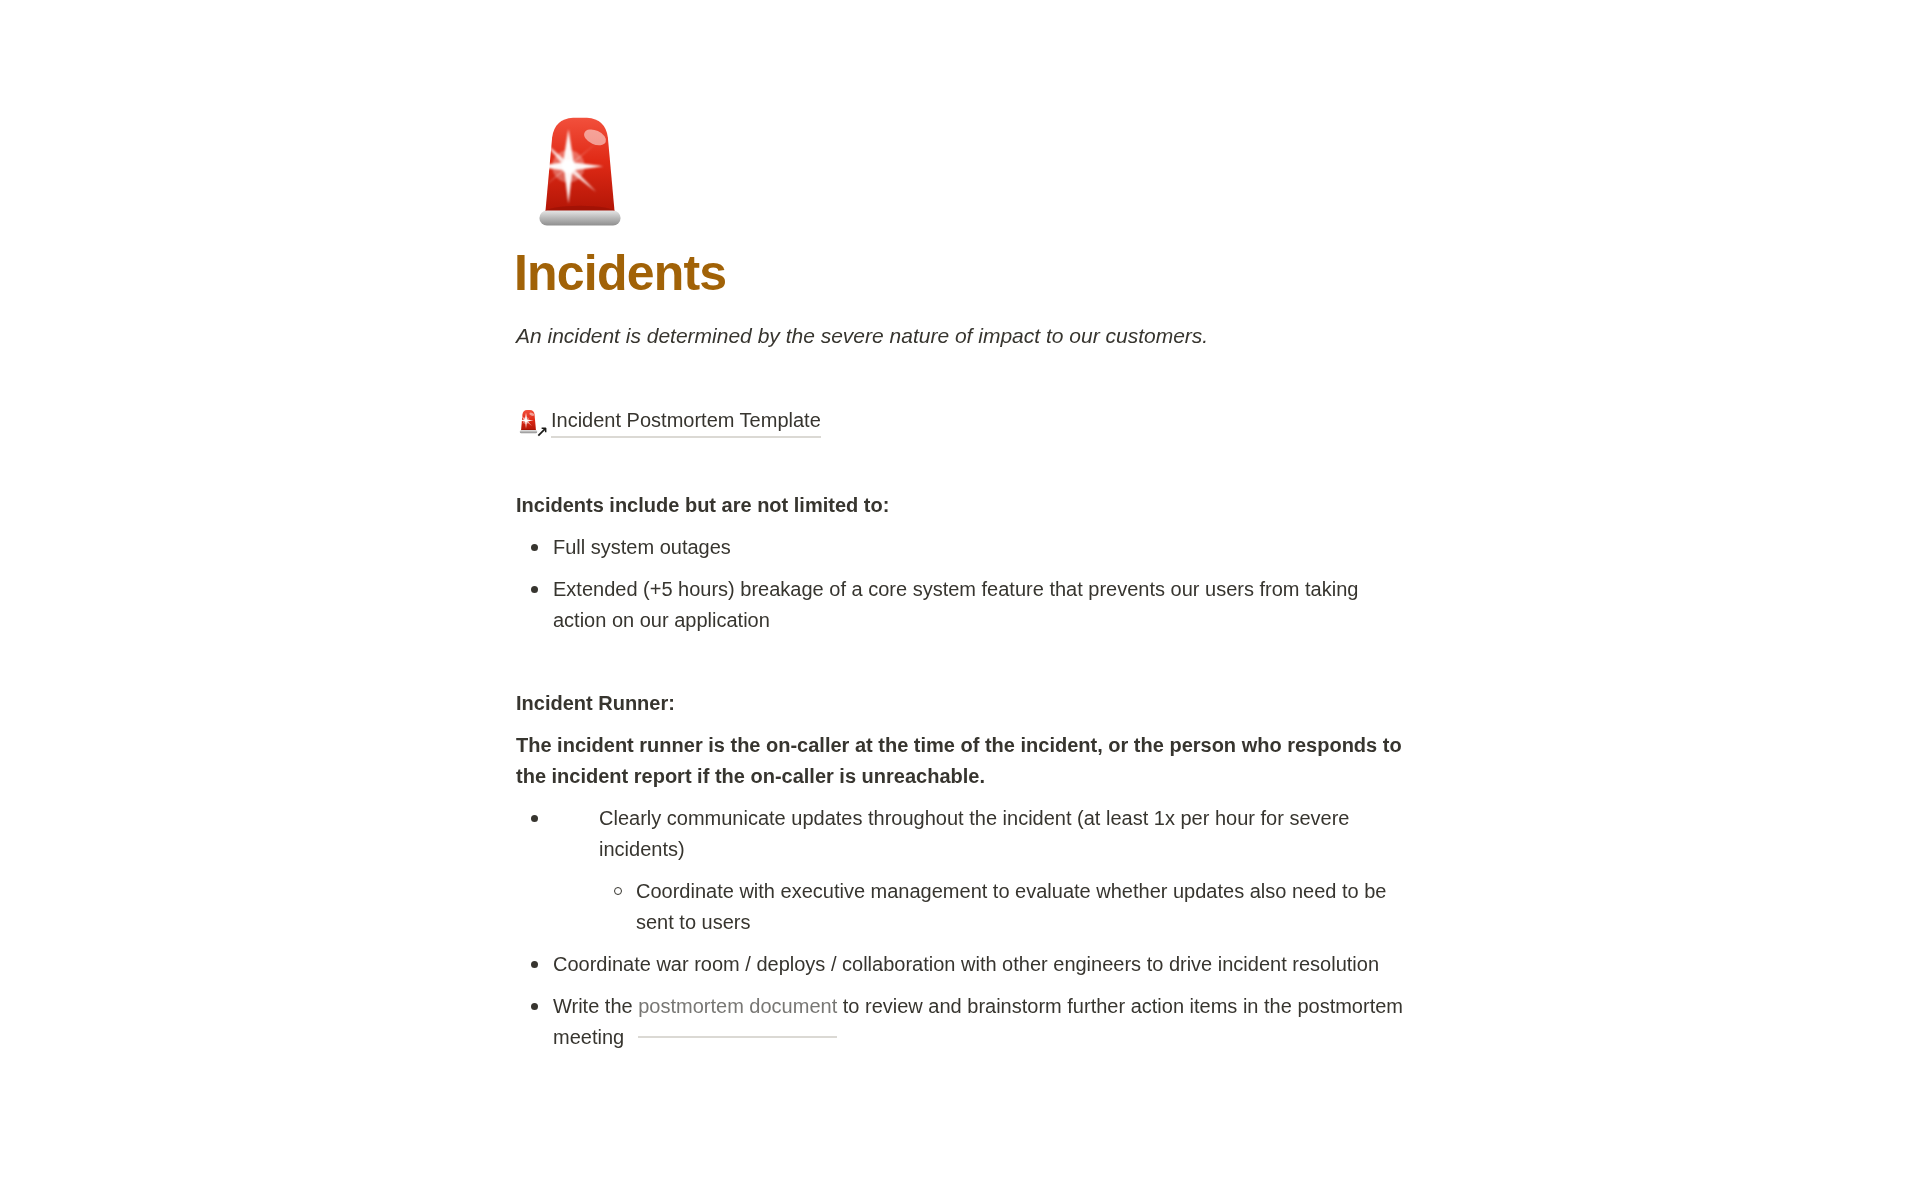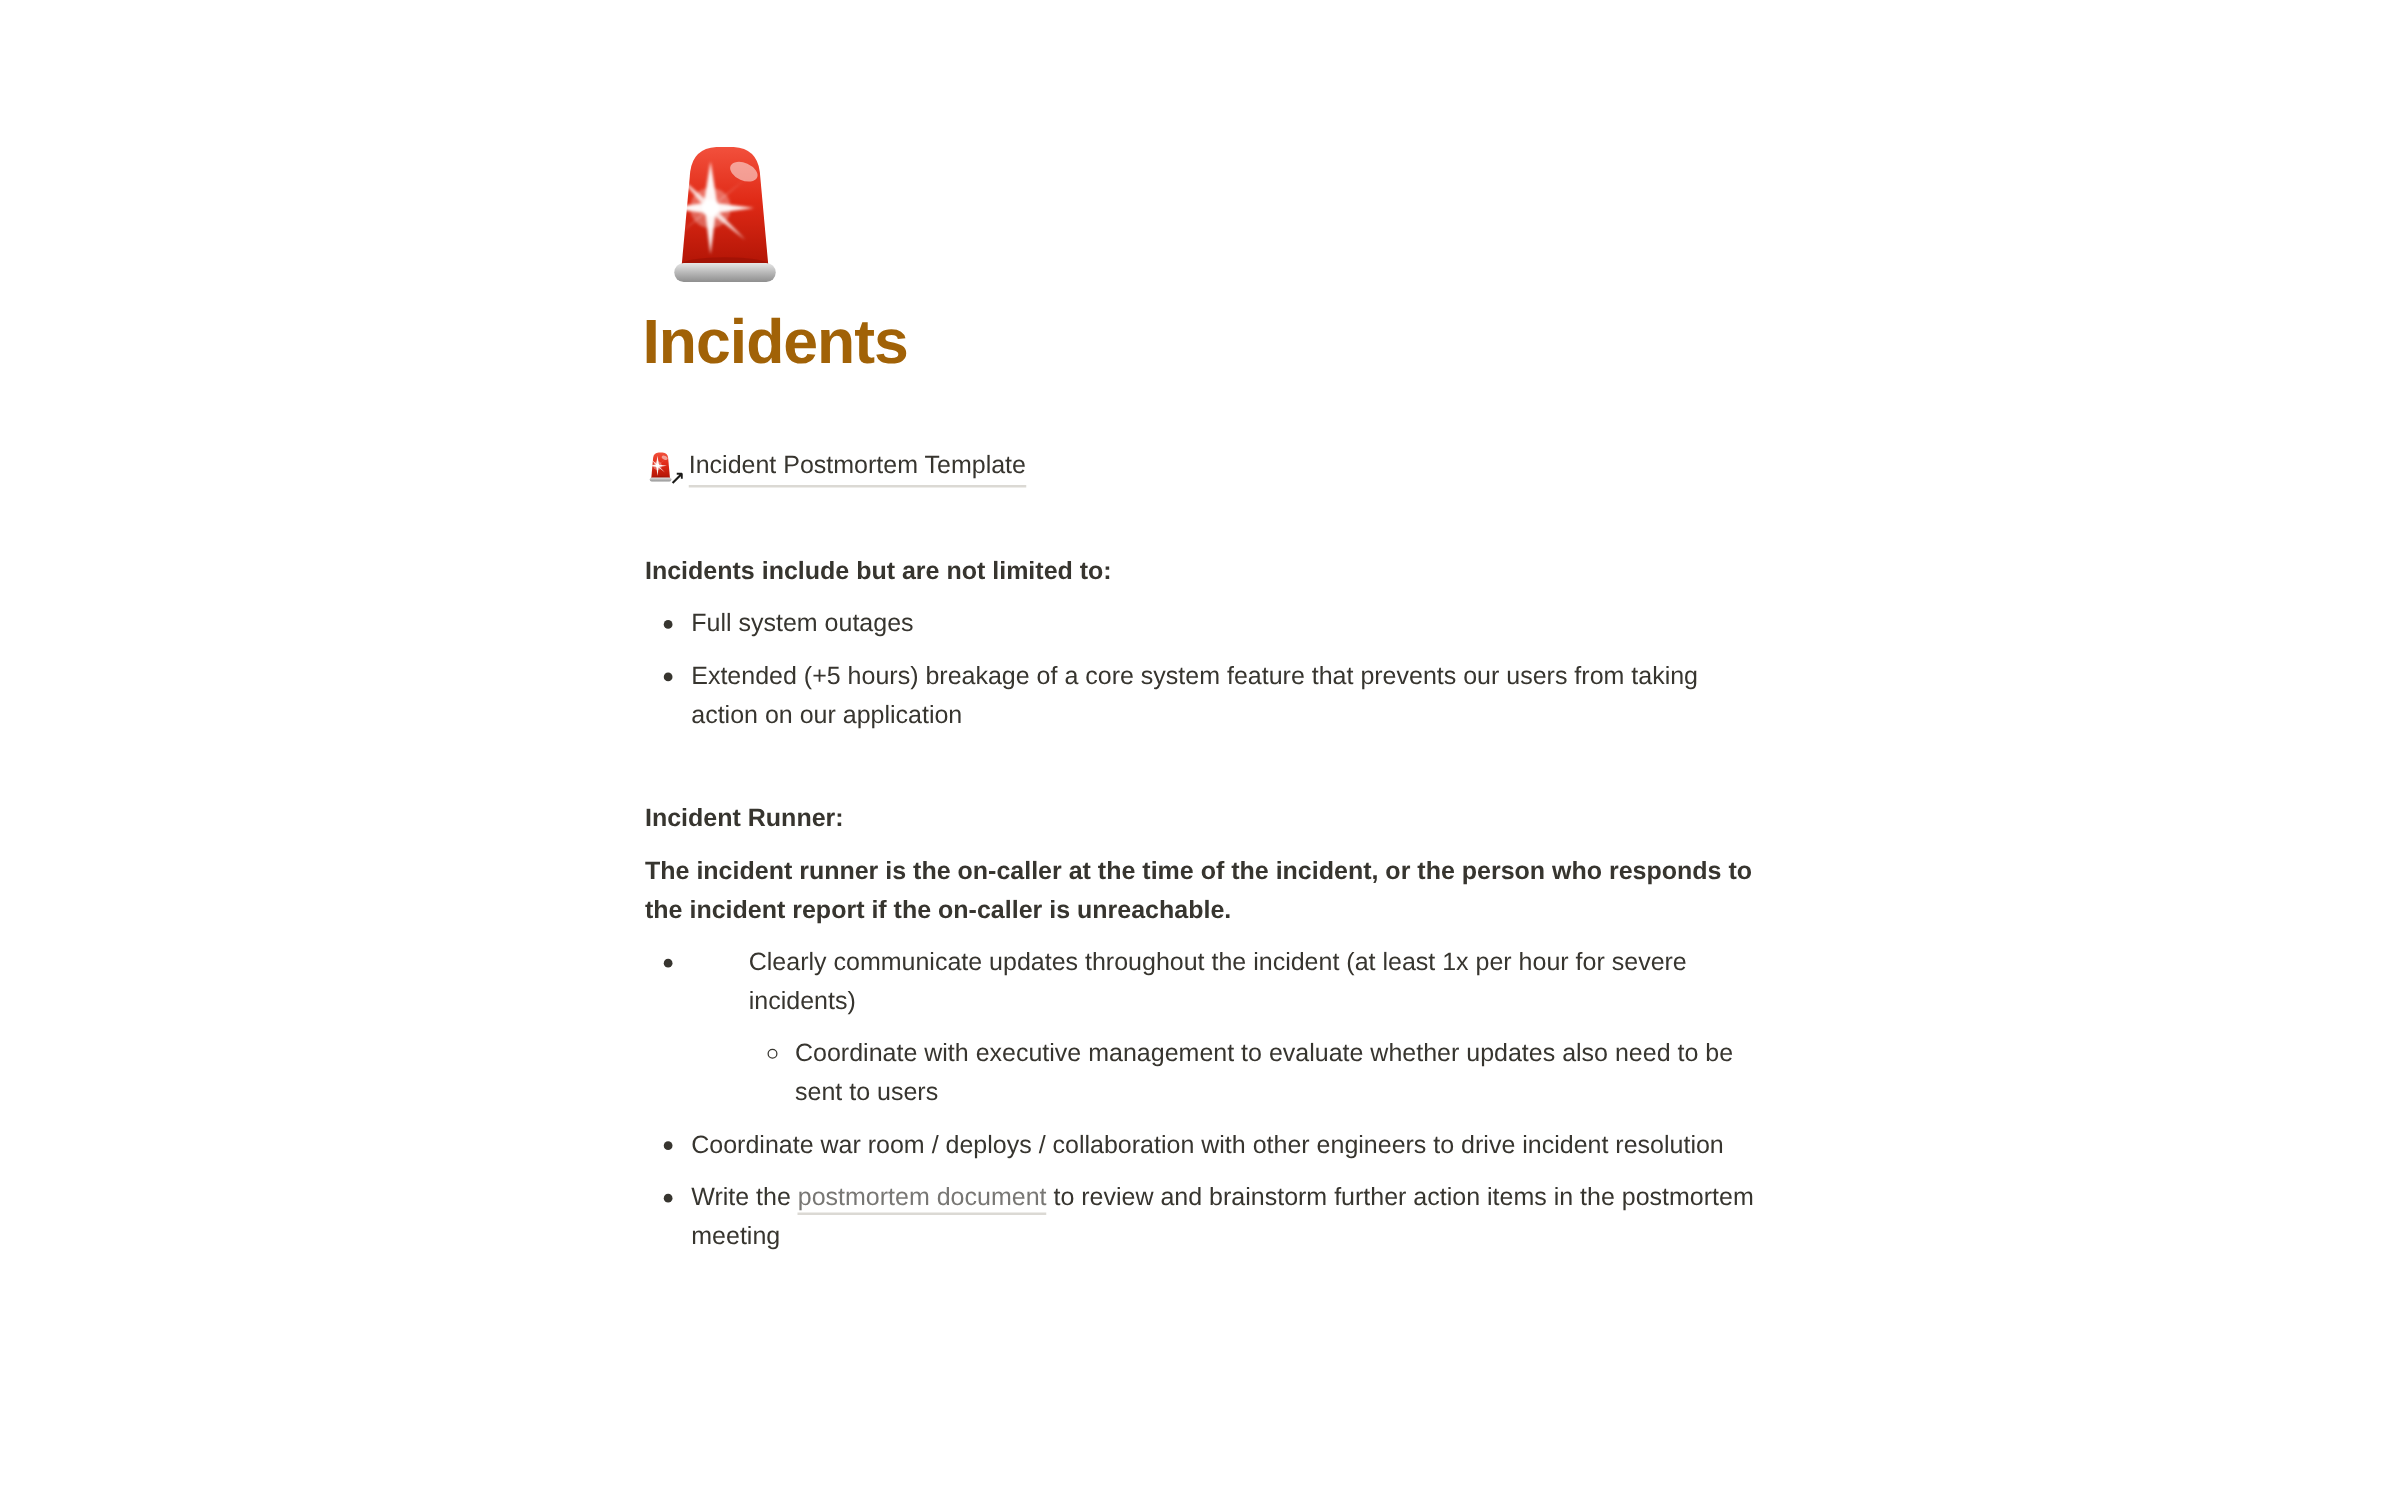--- a/index.html
+++ b/index.html
@@ -54,21 +54,21 @@
   .li + .li { margin-top: 11px; }
   .marker { flex: 0 0 37px; display: flex; justify-content: center; }
   .dot  { width: 7px; height: 7px; border-radius: 50%; background: #37352f; margin-top: 12px; }
   .ring { width: 8px; height: 8px; border-radius: 50%; border: 1.6px solid #37352f; margin-top: 11px; background: transparent; }
   .litext { margin: 0; font-size: 20px; line-height: 31px; }
   .licontent { flex: 1; min-width: 0; margin-left: 46px; }
   .sublist { margin-top: 11px; }
 
   .inline-link {
     color: #787774; cursor: pointer; text-decoration: none;
-    border-bottom: 2px solid #dbd9d4; padding-bottom: 1px;
+    border-bottom: 2px solid #dbd9d4; padding-bottom: 19px;
   }
 </style>
 </head>
 <body>
 
 <svg width="0" height="0" style="position:absolute" aria-hidden="true">
   <defs>
     <linearGradient id="sirenDome" x1="0" y1="0" x2="0" y2="1">
       <stop offset="0" stop-color="#f2503c"></stop>
       <stop offset="0.45" stop-color="#e02a16"></stop>
@@ -102,20 +102,21 @@
 <div class="page">
 
   <div class="icon-block">
     <svg viewBox="0 0 100 100">
       <use href="#siren-shape"></use>
     </svg>
   </div>
 
   <h1 class="title">Incidents</h1>
 
+  <p class="subtitle">An incident is determined by the severe nature of impact to our customers.</p>
 
   <div class="link-block">
     <span class="link-icon">
       <svg viewBox="0 0 100 100">
         <use href="#siren-shape"></use>
       </svg>
       <span class="link-arrow">↗</span>
     </span>
     <span class="link-label">Incident Postmortem Template</span>
   </div>

